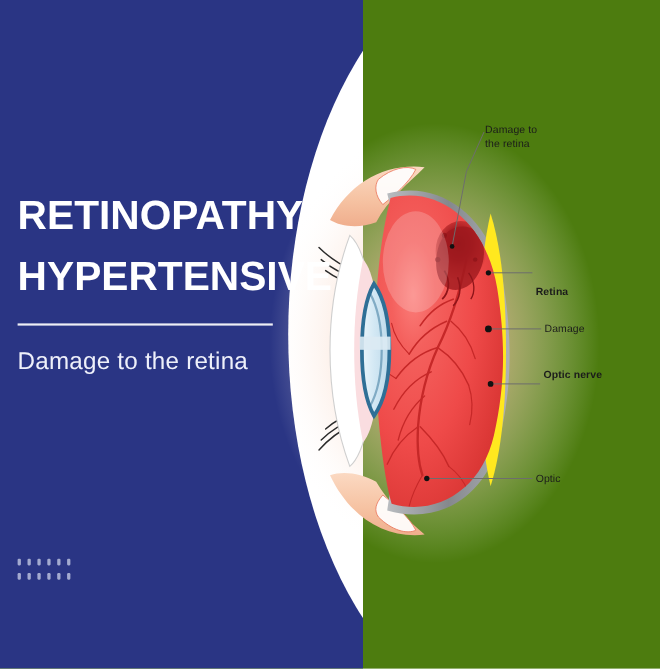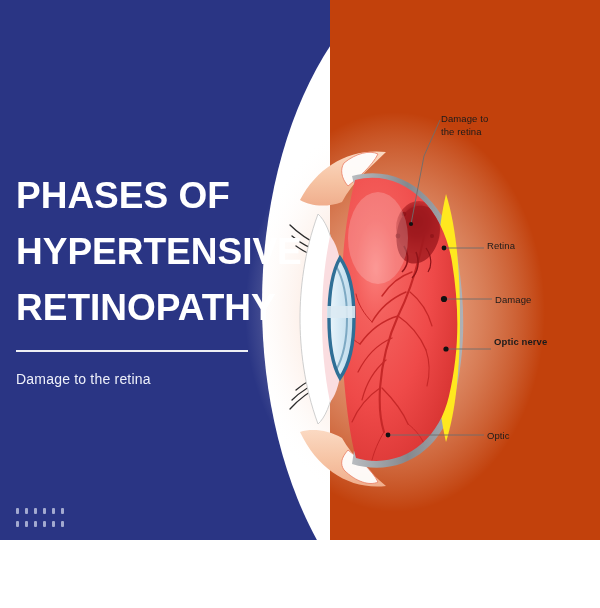--- a/index.html
+++ b/index.html
@@ -1,22 +1,22 @@
 <!DOCTYPE html>
 <html style="--navy: #2a3584;"><head>
 <meta charset="utf-8">
 <style>
   html,body{margin:0;padding:0;background:#ffffff;}
   body{font-family:"Liberation Sans",sans-serif;}
 
   #poster{
     position:relative;
-    width:600px;height:540px;
+    width:600px;height:608px;
     overflow:hidden;
-    background:#c2410c;
+    background:#4d7c0f;
   }
 
   
   .navy-panel{
     position:absolute;left:0;top:0;
     width:330px;height:608px;
     background:var(--navy,#2a3584);
     overflow:hidden;
   }
   .navy-cutout{
@@ -45,21 +45,21 @@
   }
   .title-rule{
     margin-top:14px;
     width:232px;height:2px;
     background:#ffffff;
     opacity:.92;
   }
   .subtitle{
     margin-top:19px;
     color:#eef0fa;
-    font-size:14px;
+    font-size:22px;
     letter-spacing:.2px;
     white-space:nowrap;
   }
 
   
   .dot-grid{
     position:absolute;left:16px;top:508px;
     display:grid;
     grid-template-columns:repeat(6,9px);
     grid-auto-rows:13px;
@@ -86,21 +86,21 @@
     color:#1b1b1b;
     font-size:9.5px;
     line-height:12px;
     letter-spacing:.1px;
     white-space:nowrap;
     z-index:8;
     font-family:"Liberation Sans",sans-serif;
   }
   .label.two-line{white-space:normal;width:70px;line-height:12.5px;}
   .lbl-damage{left:441px;top:113px;}
-  .lbl-retina{left:487px;top:240px;}
+  .lbl-retina{left:487px;top:260px;font-weight:bold;}
   .lbl-fovea{left:495px;top:294px;}
   .lbl-optic {left:494px;top:336px;font-weight:bold;}
   .lbl-sclera{left:487px;top:430px;}
 </style>
 </head>
 <body>
 
 <div id="poster">
 
   <div class="navy-panel">
@@ -274,23 +274,22 @@
   <div class="label two-line lbl-damage" style="color: rgb(27, 27, 27);">
     <div>Damage to</div>
     <div>the retina</div>
   </div>
   <div class="label lbl-retina" style="color: rgb(27, 27, 27);">Retina</div>
   <div class="label lbl-fovea" style="color: rgb(27, 27, 27);">Damage</div>
   <div class="label lbl-optic" style="color: rgb(27, 27, 27);">Optic nerve</div>
   <div class="label lbl-sclera" style="color: rgb(27, 27, 27);">Optic</div>
 
   <div class="title-block">
-    <div class="title-line">PHASES OF</div>
+    <div class="title-line">RETINOPATHY</div>
     <div class="title-line">HYPERTENSIVE</div>
-    <div class="title-line">RETINOPATHY</div>
     <div class="title-rule"></div>
     <div class="subtitle">Damage to the retina</div>
   </div>
 
   <div class="dot-grid">
     <i style="background: rgb(185, 190, 221);"></i>
       <i style="background: rgb(185, 190, 221);"></i>
     <i style="background: rgb(185, 190, 221);"></i>
       <i style="background: rgb(185, 190, 221);"></i>
     <i style="background: rgb(185, 190, 221);"></i>

